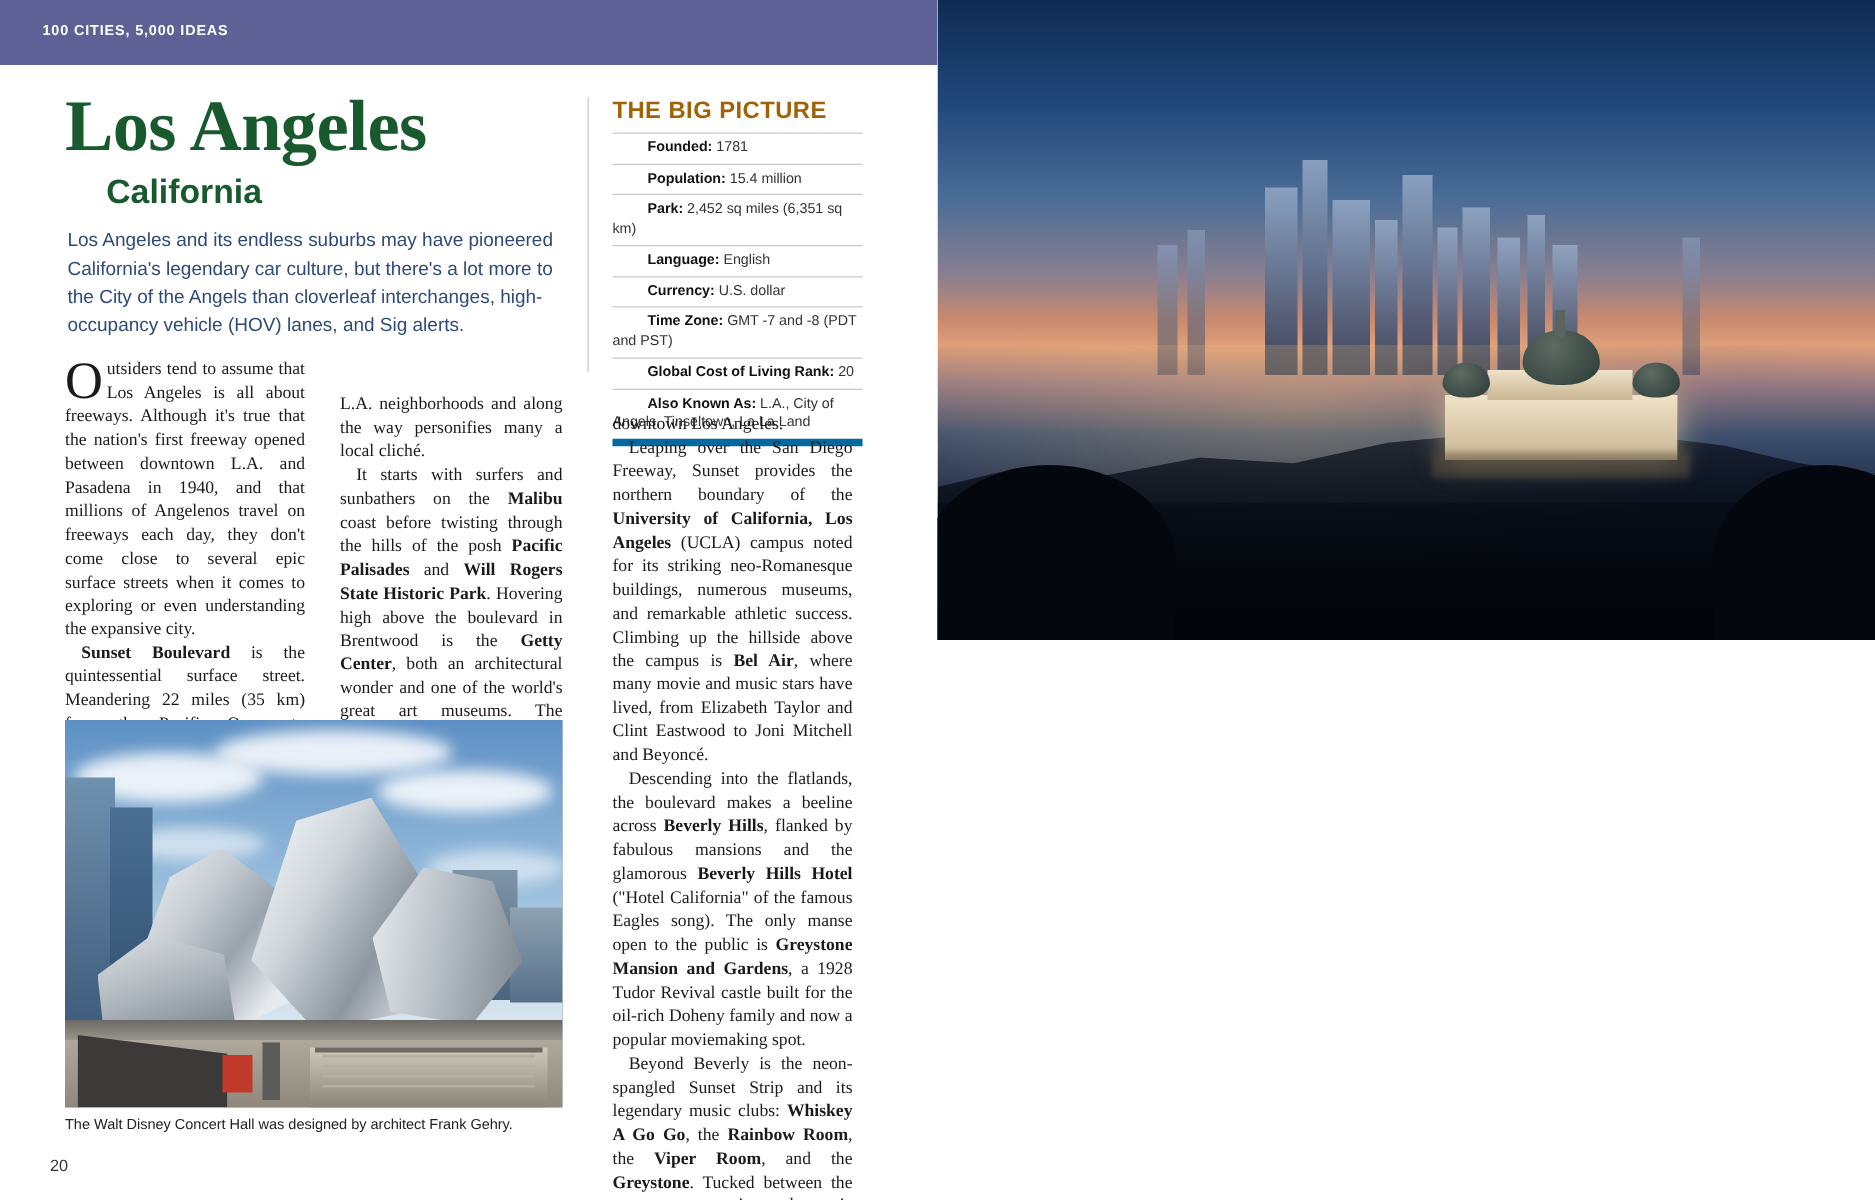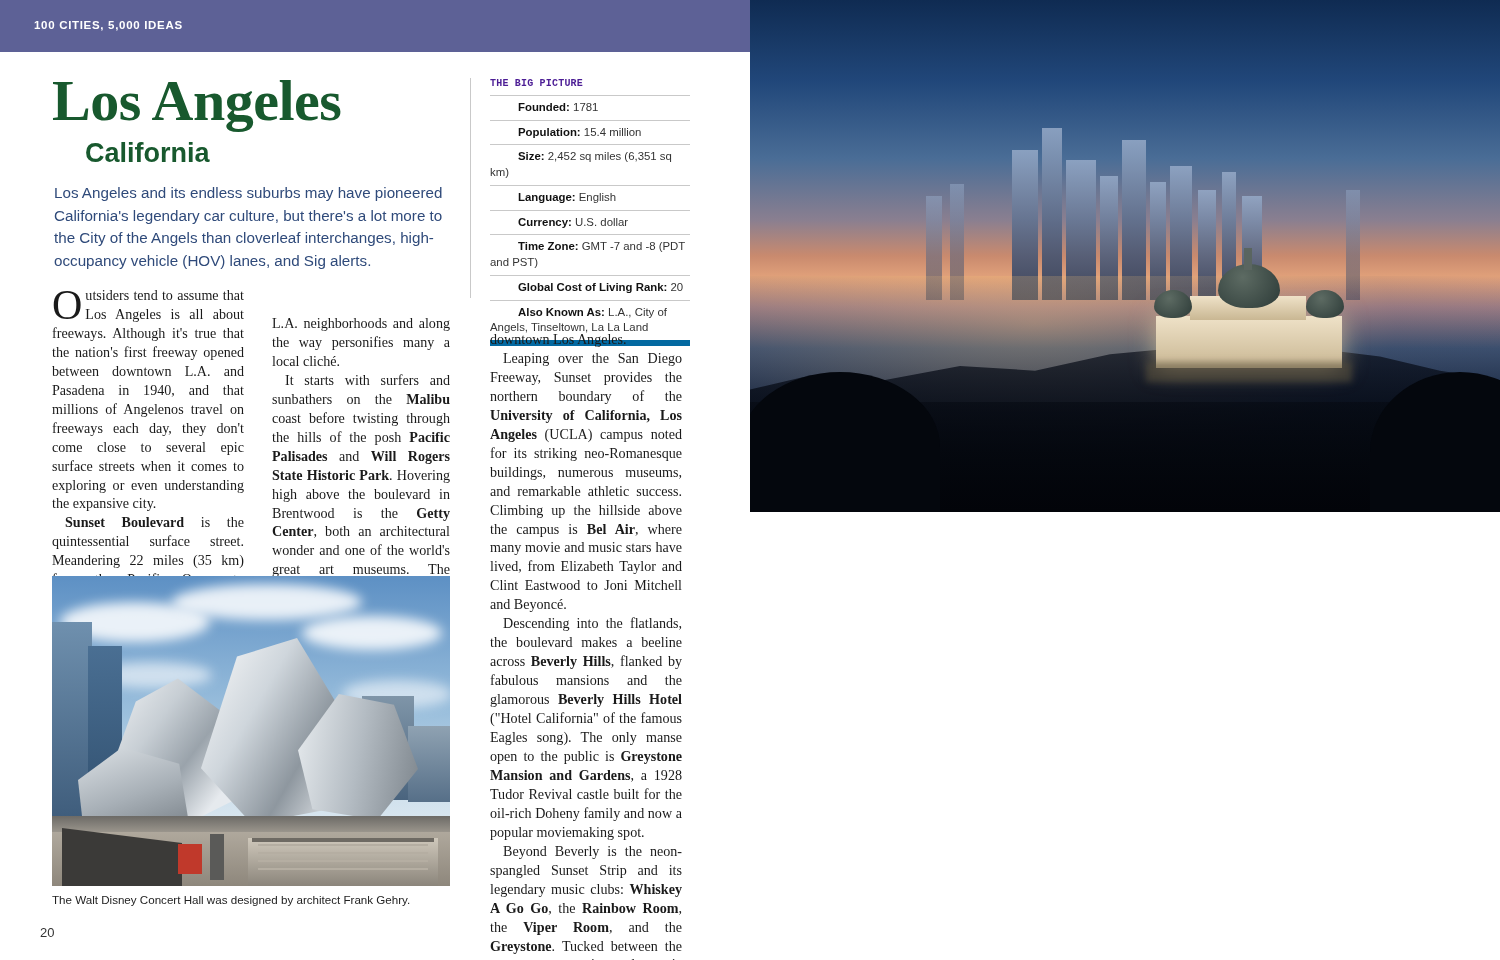--- a/index.html
+++ b/index.html
@@ -70,24 +70,24 @@
     color: #2f4a7a;
   }
 
   
   .bigpicture {
     position: absolute;
     left: 490px; top: 78px;
     width: 200px;
   }
   .bigpicture .bp-title {
-    font-family: Liberation Mono, monospace;
+    font-family: Liberation Sans, sans-serif;
     font-weight: 700;
-    font-size: 10px;
-    color: #4c1d95;
+    font-size: 19px;
+    color: #a16207;
     letter-spacing: 0.02em;
     padding-bottom: 6px;
   }
   .bp-row {
     font-family: "Liberation Sans", sans-serif;
     font-size: 11.4px;
     line-height: 1.38;
     color: #333333;
     border-top: 1px solid #c9c9c9;
     padding: 4px 0 4px 0;
@@ -227,21 +227,21 @@
     <div class="city-title">Los Angeles</div>
     <div class="state-title">California</div>
     <div class="deck">Los Angeles and its endless suburbs may have pioneered California's legendary car culture, but there's a lot more to the City of the Angels than cloverleaf interchanges, high-occupancy vehicle (HOV) lanes, and Sig alerts.</div>
 
     <div class="bp-rule"></div>
     <div class="bigpicture">
       <div class="bp-title">THE BIG PICTURE</div>
       <div id="bp-rows">
           <div class="bp-row"><b>Founded:</b> 1781</div>
           <div class="bp-row"><b>Population:</b> 15.4 million</div>
-          <div class="bp-row"><b>Size:</b> 2,452 sq miles (6,351 sq km)</div>
+          <div class="bp-row"><b>Park:</b> 2,452 sq miles (6,351 sq km)</div>
           <div class="bp-row"><b>Language:</b> English</div>
           <div class="bp-row"><b>Currency:</b> U.S. dollar</div>
           <div class="bp-row"><b>Time Zone:</b> GMT -7 and -8 (PDT and PST)</div>
           <div class="bp-row"><b>Global Cost of Living Rank:</b> 20</div>
           <div class="bp-row"><b>Also Known As:</b> L.A., City of Angels, Tinseltown, La La Land</div>
         </div>
     </div>
 
     <div class="lcol lcol1" id="lcol1">
         <p class="first"><span class="dropcap">O</span>utsiders tend to assume that Los Angeles is all about freeways. Although it's true that the nation's first freeway opened between downtown L.A. and Pasadena in 1940, and that millions of Angelenos travel on freeways each day, they don't come close to several epic surface streets when it comes to exploring or even understanding the expansive city.</p>

